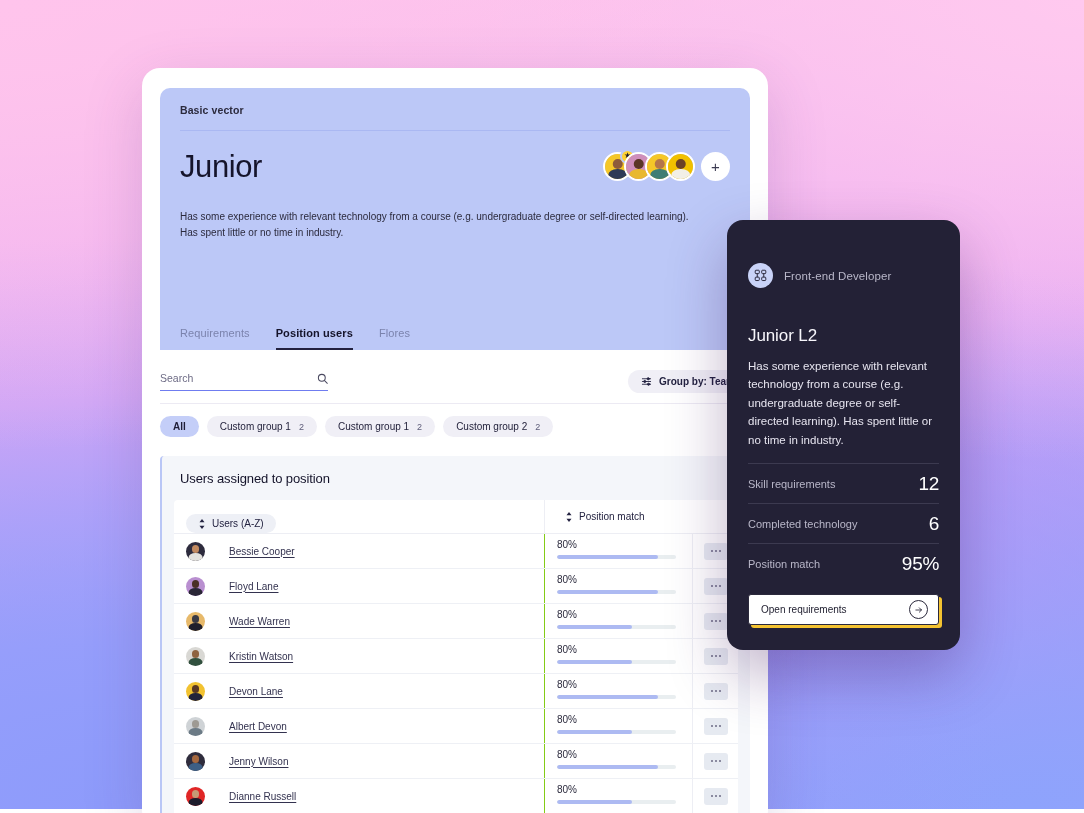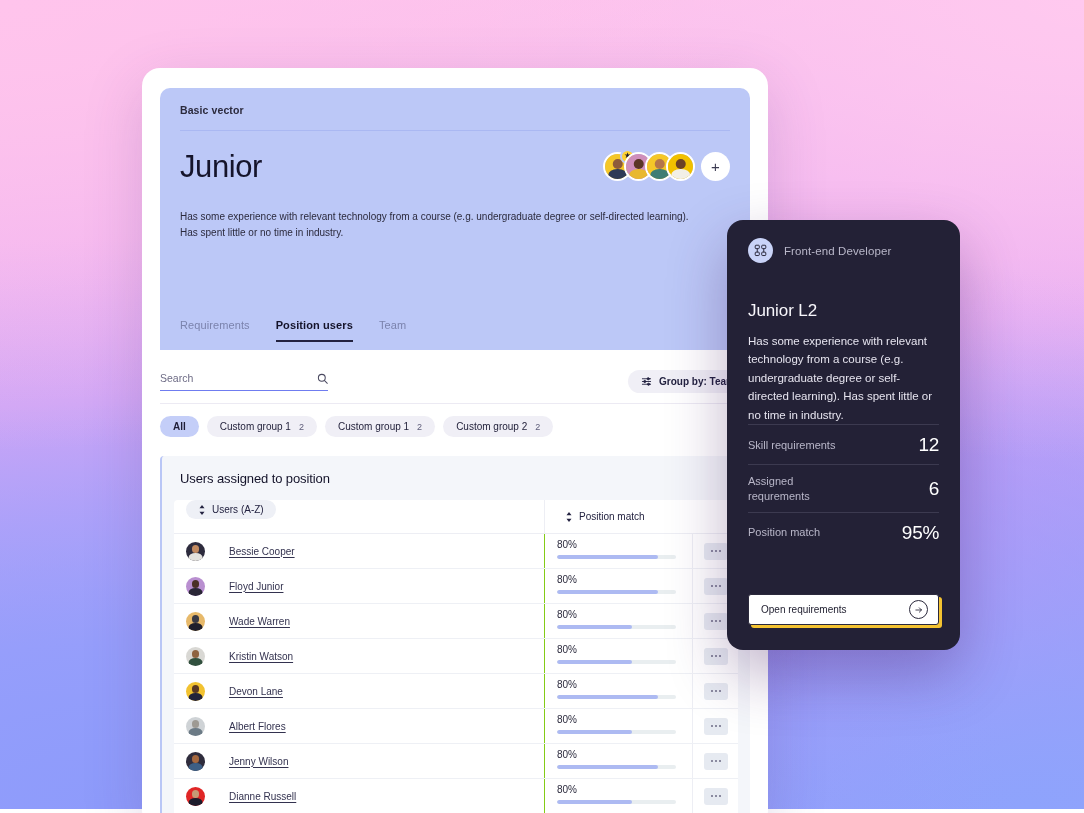--- a/index.html
+++ b/index.html
@@ -129,21 +129,21 @@
   .hero-desc {
     margin-top: 22px;
     font-size: 10px;
     line-height: 1.55;
     color: #2b2a3d;
     max-width: 520px;
   }
   .tabs {
     position: absolute;
     left: 20px;
-    bottom: 8px;
+    bottom: 0;
     display: flex;
     gap: 26px;
     align-items: flex-end;
   }
   .tab {
     font-size: 11px;
     color: #7b83ad;
     padding-bottom: 9px;
     border-bottom: 2px solid transparent;
     letter-spacing: .1px;
@@ -244,21 +244,21 @@
     letter-spacing: -.1px;
   }
   .table {
     margin: 0 12px;
     background: #ffffff;
     border-radius: 4px 4px 0 0;
   }
   .thead {
     display: flex;
     height: 34px;
-    align-items: flex-start;
+    align-items: flex-end;
     border-bottom: 1px solid #edeef4;
   }
   .th-users { flex: 1 1 auto; padding-left: 12px; }
   .sortchip {
     display: inline-flex;
     align-items: center;
     gap: 6px;
     background: #eef0f6;
     border-radius: 20px;
     padding: 4px 12px;
@@ -355,20 +355,21 @@
     background: #232136;
     border-radius: 16px;
     box-shadow: 0 24px 60px rgba(60, 20, 90, 0.32);
     padding: 18px 21px 0 21px;
     color: #ffffff;
   }
   .d-head {
     display: flex;
     align-items: center;
     gap: 11px;
+    margin-top: 25px;
   }
   .d-ico {
     width: 25px; height: 25px;
     border-radius: 50%;
     background: #c9d3f8;
     display: flex;
     align-items: center;
     justify-content: center;
     flex: none;
   }
@@ -383,21 +384,21 @@
     color: #f7f6fb;
     font-weight: 400;
     letter-spacing: -.1px;
   }
   .d-desc {
     margin-top: 11px;
     font-size: 11.5px;
     line-height: 1.6;
     color: #e6e4ef;
   }
-  .d-stats { }
+  .d-stats { margin-top: 14px; }
   .d-stat {
     display: flex;
     align-items: center;
     justify-content: space-between;
     border-top: 1px solid #3c3a50;
     padding: 9px 0 8px 0;
   }
   .d-stat-label {
     font-size: 11px;
     line-height: 1.35;
@@ -484,21 +485,21 @@
             </div>
             <div class="av-add">+</div>
           </div>
       </div>
 
       <div class="hero-desc">Has some experience with relevant technology from a course (e.g. undergraduate degree or self-directed learning). Has spent little or no time in industry.</div>
 
       <div class="tabs" id="hero-tabs">
           <div class="tab">Requirements</div>
           <div class="tab active">Position users</div>
-          <div class="tab">Team</div>
+          <div class="tab">Flores</div>
         </div>
     </div>
 
     <div class="toolbar">
       <div class="search-wrap">
         <input class="search-input" type="text" placeholder="Search" style="">
         <span class="search-ico">
           <svg width="11" height="11" viewBox="0 0 16 16" fill="none" stroke="currentColor" stroke-width="1.5">
             <circle cx="7" cy="7" r="5"></circle>
               <line x1="11" y1="11" x2="15" y2="15" stroke-linecap="round"></line>
@@ -589,21 +590,21 @@
                   <span></span>
                 </span>
               </div>
             </div>
             <div class="trow">
               <div class="td-user">
                 <span class="row-av" style="background:#b98fd0">
                   <span class="av-body" style="background:#2a2636"></span>
                   <span class="av-head" style="background:#4b2f25"></span>
                 </span>
-                <span class="uname">Floyd Junior</span>
+                <span class="uname">Floyd Lane</span>
               </div>
               <div class="td-match">
                 <div class="pct">80%</div>
                 <div class="bar">
                   <i style="width:85%"></i>
                 </div>
               </div>
               <div class="td-actions">
                 <span class="dots">
                   <span></span>
@@ -677,21 +678,21 @@
                   <span></span>
                 </span>
               </div>
             </div>
             <div class="trow">
               <div class="td-user">
                 <span class="row-av" style="background:#cfd3d6">
                   <span class="av-body" style="background:#6c7b86"></span>
                   <span class="av-head" style="background:#9e9a93"></span>
                 </span>
-                <span class="uname">Albert Flores</span>
+                <span class="uname">Albert Devon</span>
               </div>
               <div class="td-match">
                 <div class="pct">80%</div>
                 <div class="bar">
                   <i style="width:63%"></i>
                 </div>
               </div>
               <div class="td-actions">
                 <span class="dots">
                   <span></span>
@@ -766,21 +767,21 @@
 
     <div class="d-title">Junior L2</div>
     <div class="d-desc">Has some experience with relevant technology from a course (e.g. undergraduate degree or self-directed learning). Has spent little or no time in industry.</div>
 
     <div class="d-stats" id="detail-stats">
         <div class="d-stat">
           <span class="d-stat-label">Skill requirements</span>
           <span class="d-stat-value">12</span>
         </div>
         <div class="d-stat">
-          <span class="d-stat-label">Assigned requrements</span>
+          <span class="d-stat-label">Completed technology</span>
           <span class="d-stat-value">6</span>
         </div>
         <div class="d-stat">
           <span class="d-stat-label">Position match</span>
           <span class="d-stat-value">95%</span>
         </div>
       </div>
 
     <div class="d-btn-wrap">
       <div class="d-btn">

